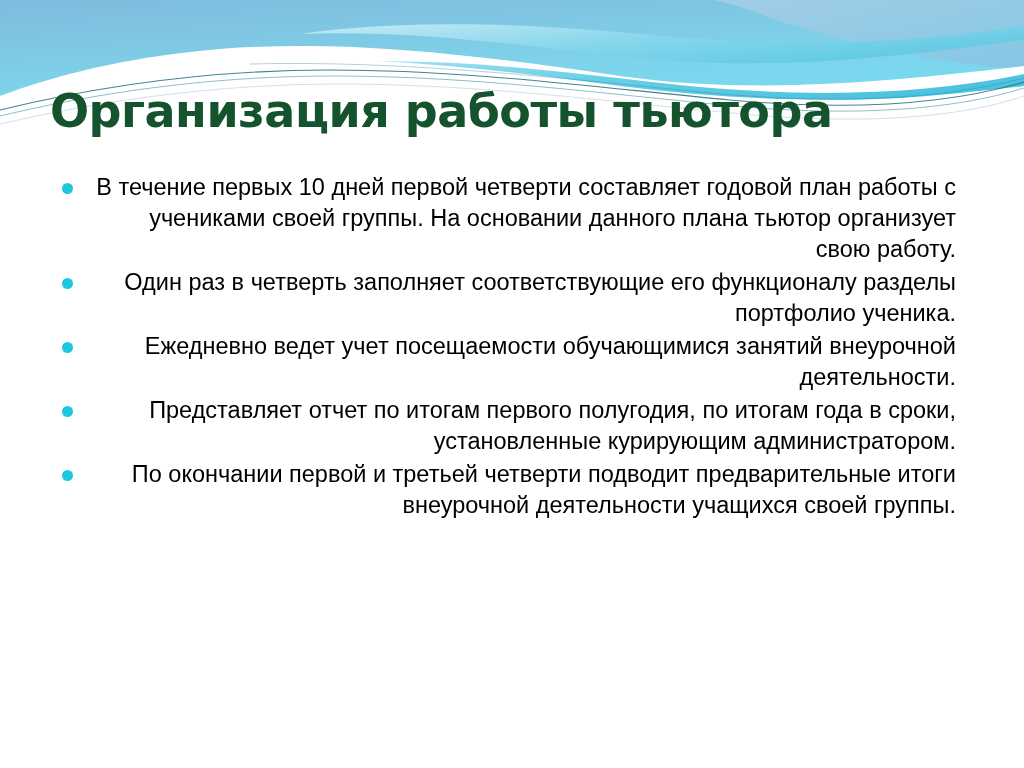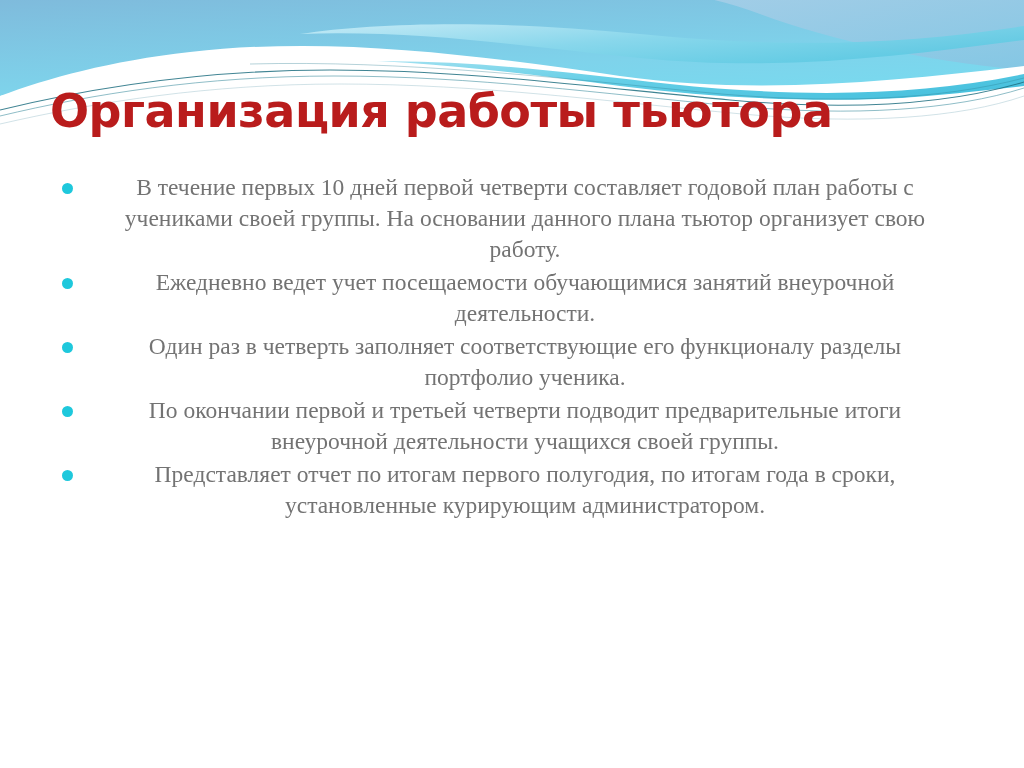--- a/index.html
+++ b/index.html
@@ -44,43 +44,43 @@
     position: absolute;
     left: 50px;
     top: 82px;
     width: 930px;
     margin: 0;
     font-family: "DejaVu Sans", "Liberation Sans", sans-serif;
     font-weight: bold;
     font-size: 46px;
     line-height: 58px;
     letter-spacing: -0.5px;
-    color: #b91c1c;
+    color: #14532d;
     white-space: nowrap;
   }
 
   
   .body-list {
     position: absolute;
     left: 56px;
     top: 172px;
     width: 900px;
     margin: 0;
     padding: 0;
     list-style: none;
   }
   .bullet-item {
     position: relative;
     padding-left: 38px;
     margin: 0 0 2px 0;
-    font-family: Liberation Serif, serif;
+    font-family: Liberation Sans, sans-serif;
     font-size: 23.5px;
     line-height: 31px;
-    color: #737373;
-    text-align: center;
+    color: #000000;
+    text-align: right;
   }
   .bullet-marker {
     position: absolute;
     left: 6px;
     top: 11px;
     width: 11px;
     height: 11px;
     border-radius: 50%;
     background: #1ec8dc;
   }
@@ -146,34 +146,34 @@
 
   <ul class="body-list">
 
     <li class="bullet-item">
       <span class="bullet-marker"></span>
       <span class="bullet-text">В течение первых 10 дней первой четверти составляет годовой план работы с учениками своей группы. На основании данного плана тьютор организует свою работу.</span>
     </li>
 
     <li class="bullet-item">
       <span class="bullet-marker"></span>
+      <span class="bullet-text">Один раз в четверть заполняет соответствующие его функционалу разделы портфолио ученика.</span>
+    </li>
+
+    <li class="bullet-item">
+      <span class="bullet-marker"></span>
       <span class="bullet-text">Ежедневно ведет учет посещаемости обучающимися занятий внеурочной деятельности.</span>
     </li>
 
     <li class="bullet-item">
       <span class="bullet-marker"></span>
-      <span class="bullet-text">Один раз в четверть заполняет соответствующие его функционалу разделы портфолио ученика.</span>
+      <span class="bullet-text">Представляет отчет по итогам первого полугодия, по итогам года в сроки, установленные курирующим администратором.</span>
     </li>
 
     <li class="bullet-item">
       <span class="bullet-marker"></span>
       <span class="bullet-text">По окончании первой и третьей четверти подводит предварительные итоги внеурочной деятельности учащихся своей группы.</span>
-    </li>
-
-    <li class="bullet-item">
-      <span class="bullet-marker"></span>
-      <span class="bullet-text">Представляет отчет по итогам первого полугодия, по итогам года в сроки, установленные курирующим администратором.</span>
     </li>
 
 
   </ul>
 
 </div>
 
 </body></html>

